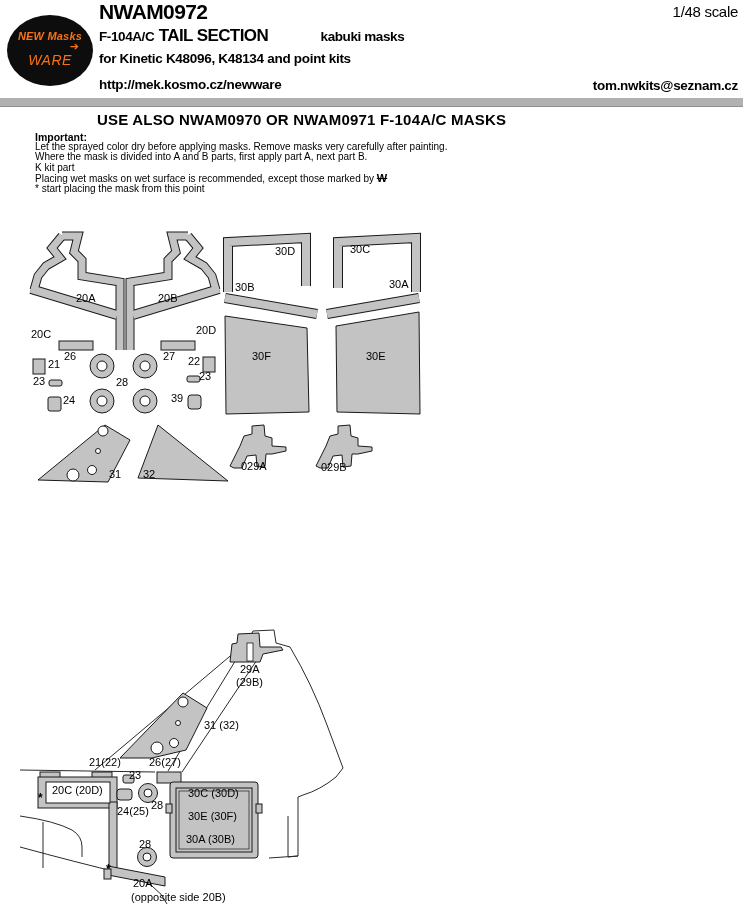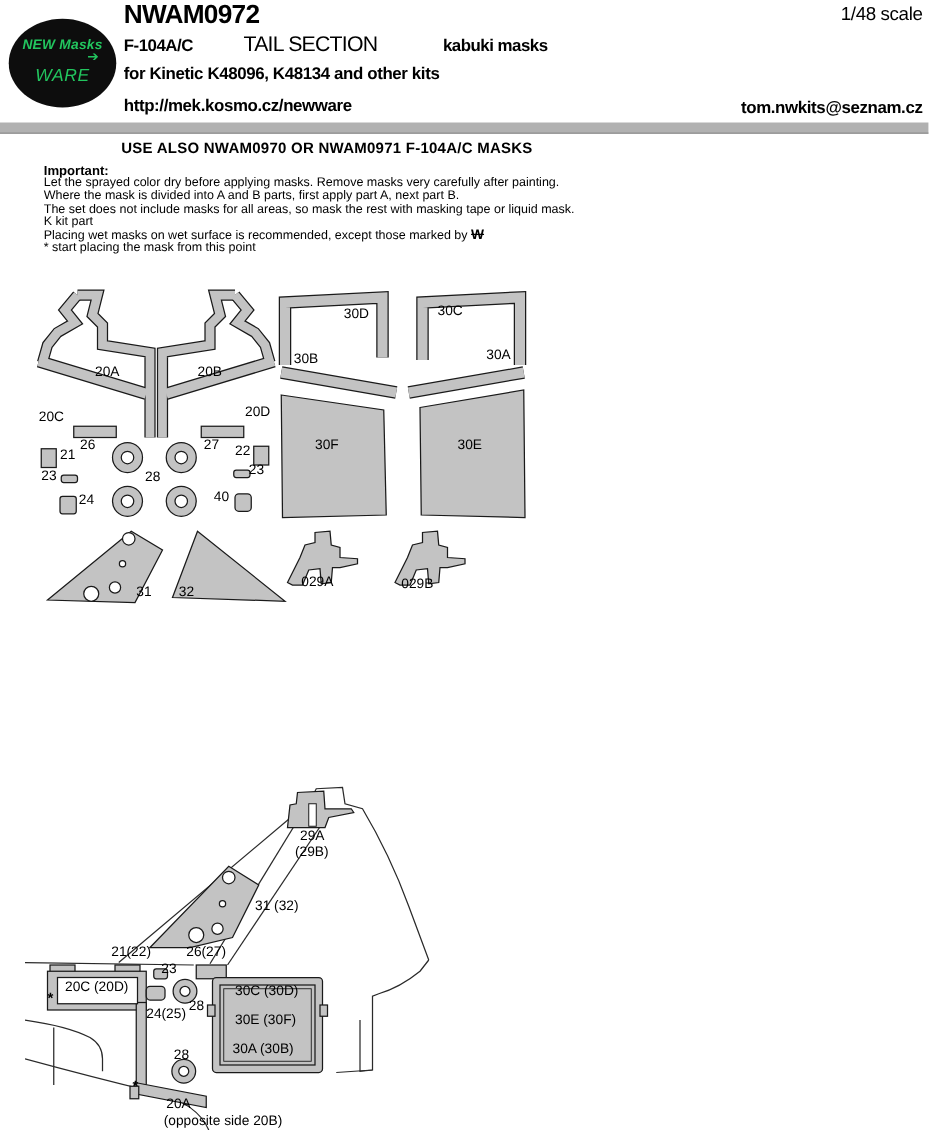--- a/index.html
+++ b/index.html
@@ -1,34 +1,34 @@
 <!DOCTYPE html>
 <html><head>
 <meta charset="utf-8">
 <style>
   html,body{margin:0;padding:0;background:#fff;}
   .page{position:relative;width:743px;height:904px;background:#ffffff;overflow:hidden;
         font-family:"Liberation Sans",sans-serif;color:#000;}
   
   .logo{position:absolute;left:7px;top:15px;width:86px;height:71px;background:#0d0d0d;
-        border-radius:50%;color:#22c55e;text-align:center;overflow:hidden;}
+        border-radius:50%;color:#f97316;text-align:center;overflow:hidden;}
   .logo .l1{display:block;margin-top:15px;font-size:11px;font-weight:bold;font-style:italic;letter-spacing:0.2px;}
   .logo .arrow{display:block;height:10px;line-height:8px;font-size:11px;text-align:right;padding-right:14px;}
   .logo .l2{display:block;font-size:14px;font-weight:normal;font-style:italic;letter-spacing:0.5px;}
   .pcode{position:absolute;left:99px;top:0px;font-size:21px;font-weight:bold;letter-spacing:-0.6px;text-align:right;}
   .scale{position:absolute;right:5px;top:3px;font-size:15px;font-weight:normal;letter-spacing:-0.3px;}
   .tline{position:absolute;left:99px;top:26px;white-space:nowrap;}
   .tline .t1{font-size:13.5px;font-weight:bold;letter-spacing:-0.4px;}
-  .tline .t2{font-size:17px;font-weight:normal;letter-spacing:-0.6px;margin-left:36px;}
+  .tline .t2{font-size:17px;font-weight:bold;letter-spacing:-0.6px;}
   .tline .t3{font-size:13.5px;font-weight:bold;letter-spacing:-0.4px;margin-left:48px;}
   .sub{position:absolute;left:99px;top:51px;font-size:13.5px;font-weight:bold;letter-spacing:-0.3px;}
   .url{position:absolute;left:99px;top:77px;font-size:13.5px;font-weight:bold;letter-spacing:-0.3px;}
   .email{position:absolute;right:5px;top:78px;font-size:13.5px;font-weight:bold;letter-spacing:-0.3px;}
   .divider{position:absolute;left:0;top:98px;width:743px;height:8px;background:#b1b1b1;border-bottom:1px solid #8f8f8f;}
-  .usealso{position:absolute;left:97px;top:111px;font-size:12px;font-weight:bold;letter-spacing:0.2px;white-space:nowrap;}
+  .usealso{position:absolute;left:97px;top:111px;font-size:15px;font-weight:bold;letter-spacing:0.2px;white-space:nowrap;}
   .imp{position:absolute;left:35px;top:131px;font-size:10.5px;font-weight:bold;}
   .notes{position:absolute;left:35px;top:142px;font-size:10px;line-height:10.3px;white-space:nowrap;}
   .wmark{font-weight:bold;text-decoration:line-through;font-size:11px;}
   
   .dia{position:absolute;}
   .dl{position:absolute;font-size:11px;line-height:11px;white-space:nowrap;text-align:center;}
   .star{font-size:12px;font-weight:bold;}
 </style>
 </head>
 <body>
@@ -40,31 +40,30 @@
     <span class="arrow">➔</span>
     <span class="l2">WARE</span>
   </div>
   <div class="pcode">NWAM0972</div>
   <div class="scale">1/48 scale</div>
   <div class="tline">
     <span class="t1">F-104A/C</span>
     <span class="t2">TAIL SECTION</span>
     <span class="t3">kabuki masks</span>
   </div>
-  <div class="sub">for Kinetic K48096, K48134 and other kits</div>
+  <div class="sub">for Kinetic K48096, K48134 and point kits</div>
   <div class="url">http://mek.kosmo.cz/newware</div>
   <div class="email">tom.nwkits@seznam.cz</div>
   <div class="divider"></div>
 
   <div class="usealso">USE ALSO NWAM0970 OR NWAM0971 F-104A/C MASKS</div>
   <div class="imp">Important:</div>
   <div class="notes">
     <div>Let the sprayed color dry before applying masks. Remove masks very carefully after painting.</div>
     <div>Where the mask is divided into A and B parts, first apply part A, next part B.</div>
-    <div>The set does not include masks for all areas, so mask the rest with masking tape or liquid mask.</div>
     <div>K kit part</div>
     <div>
       <span>Placing wet masks on wet surface is recommended, except those marked by </span><span class="wmark">W</span>
     </div>
     <div>* start placing the mask from this point</div>
   </div>
 
   <svg class="dia" style="left:20px;top:230px" width="420" height="278" viewBox="0 0 420 278">
     <g fill="none" stroke="#1a1a1a" stroke-width="9" stroke-linejoin="miter">
       <polyline points="42,6 58,6 54,22 62,30 62,46 100,52 100,120"></polyline>
@@ -176,21 +175,21 @@
   <span class="dl" style="left:31px;top:329px">20C</span>
   <span class="dl" style="left:196px;top:325px">20D</span>
   <span class="dl" style="left:64px;top:351px">26</span>
   <span class="dl" style="left:163px;top:351px">27</span>
   <span class="dl" style="left:48px;top:359px">21</span>
   <span class="dl" style="left:188px;top:356px">22</span>
   <span class="dl" style="left:33px;top:376px">23</span>
   <span class="dl" style="left:199px;top:371px">23</span>
   <span class="dl" style="left:116px;top:377px">28</span>
   <span class="dl" style="left:63px;top:395px">24</span>
-  <span class="dl" style="left:171px;top:393px">40</span>
+  <span class="dl" style="left:171px;top:393px">39</span>
   <span class="dl" style="left:275px;top:246px">30D</span>
   <span class="dl" style="left:235px;top:282px">30B</span>
   <span class="dl" style="left:350px;top:244px">30C</span>
   <span class="dl" style="left:389px;top:279px">30A</span>
   <span class="dl" style="left:252px;top:351px">30F</span>
   <span class="dl" style="left:366px;top:351px">30E</span>
   <span class="dl" style="left:109px;top:469px">31</span>
   <span class="dl" style="left:143px;top:469px">32</span>
   <span class="dl" style="left:241px;top:461px">029A</span>
   <span class="dl" style="left:321px;top:462px">029B</span>

